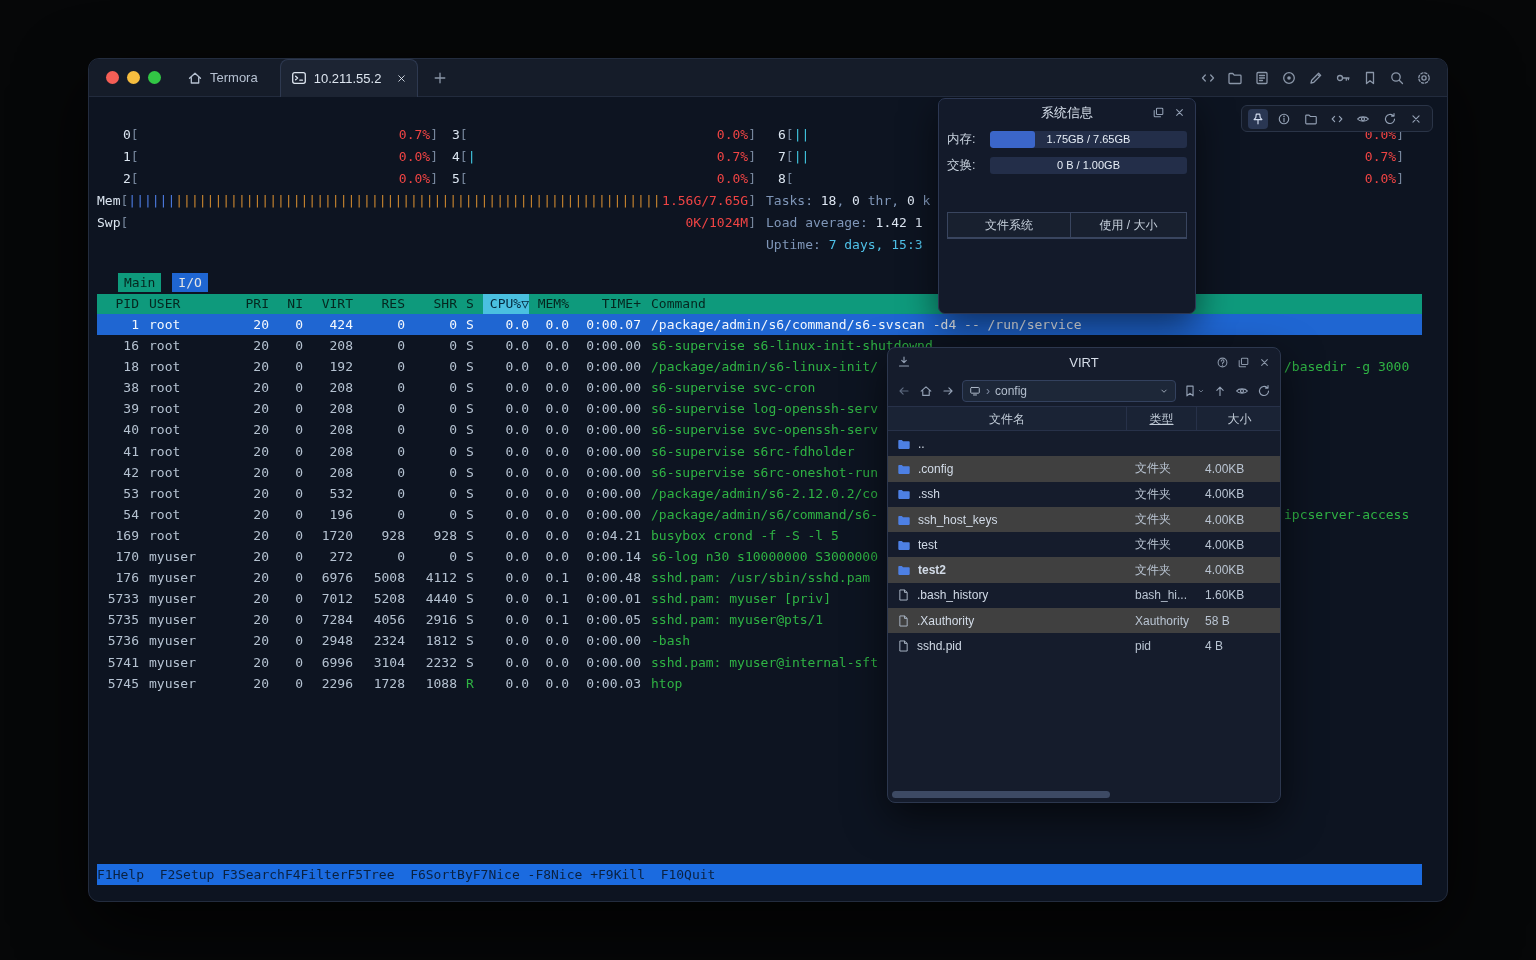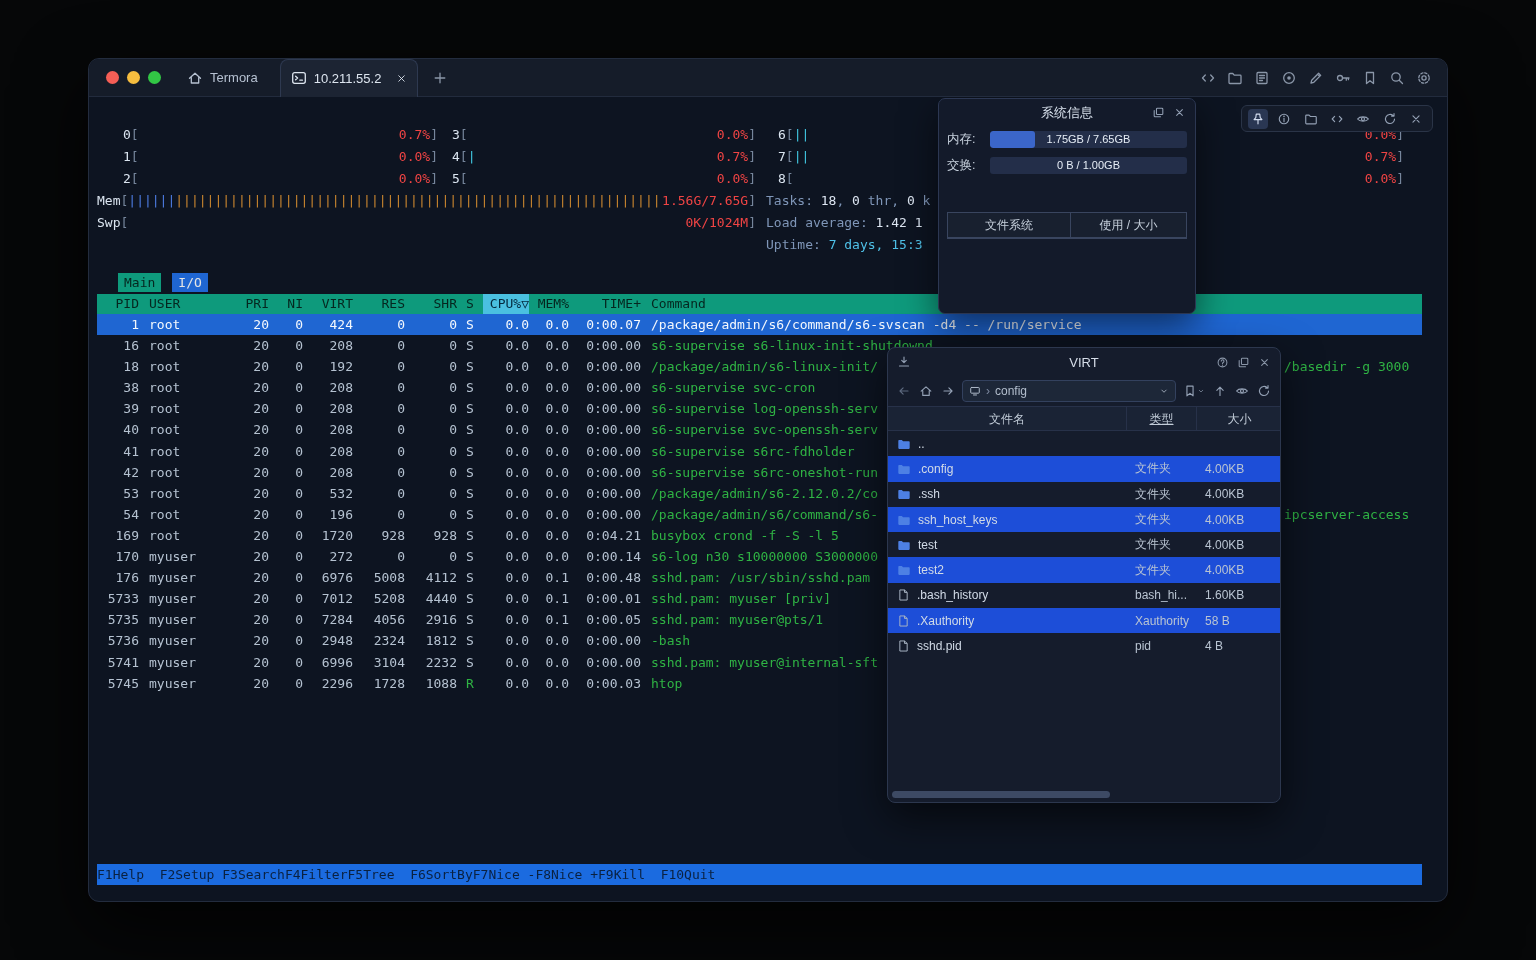--- a/index.html
+++ b/index.html
@@ -79,21 +79,21 @@
 .nav-btn{background:none;border:none;color:#93a0b4;display:flex;align-items:center;padding:1px;cursor:pointer}
 .nav-btn.dim{color:#5c687e}
 .nav-btn .ic{width:14px;height:14px}
 .crumb{flex:1;height:22px;background:#1d2738;border:1px solid #33415e;border-radius:4px;display:flex;align-items:center;padding:0 6px;gap:5px;color:#b3becd;cursor:pointer}
 .crumb .sep{color:#7d89a0}
 .crumb .caret{margin-left:auto;display:flex}
 .sf-thead{height:25px;display:flex;background:#1a2335;border-top:1px solid #273149;border-bottom:1px solid #273149}
 .sf-hcell{flex-shrink:0;text-align:center;line-height:24px;color:#c3cdd9;border-right:1px solid #273149;overflow:hidden}
 .sf-hcell:last-child{border-right:none}
 .sf-row{height:25.3px;display:flex;align-items:center}
-.sf-row.alt{background:#1d4ed8}
+.sf-row.alt{background:#404040}
 .sf-cell{flex-shrink:0;padding-left:8px;white-space:nowrap;overflow:hidden;color:#b9c4d2}
 .sf-name{display:flex;align-items:center;gap:7px;color:#d2dbe7;padding-left:9px}
 .sf-ic{display:flex;flex-shrink:0}
 .sf-scroll{position:absolute;left:2px;right:2px;bottom:3px;height:8px}
 .sf-thumb{position:absolute;left:2px;top:0;width:218px;height:7px;background:#3d4a64;border-radius:4px}
 </style>
 </head>
 <body>
 
 <div class="window">
@@ -455,21 +455,21 @@
               <svg width="14" height="14" viewBox="0 0 16 16">
                 <path fill="#4d80e4" d="M1.5 12.7V4.2q0-.9.9-.9h3.1l1.4 1.5h6.7q.9 0 .9.9v7q0 .9-.9.9H2.4q-.9 0-.9-.9Z"></path>
               </svg>
             </span>
             <span>test</span>
           </div>
           <span class="sf-cell" style="width: 70px;">文件夹</span>
           <span class="sf-cell" style="width: 85px;">4.00KB</span>
         </div>
         <div class="sf-row alt">
-          <div class="sf-cell sf-name" style="width: 239px;">
+          <div class="sf-cell sf-name" style="width: 239px; font-weight: bold;">
             <span class="sf-ic">
               <svg width="14" height="14" viewBox="0 0 16 16">
                 <path fill="#4d80e4" d="M1.5 12.7V4.2q0-.9.9-.9h3.1l1.4 1.5h6.7q.9 0 .9.9v7q0 .9-.9.9H2.4q-.9 0-.9-.9Z"></path>
               </svg>
             </span>
             <span>test2</span>
           </div>
           <span class="sf-cell" style="width: 70px;">文件夹</span>
           <span class="sf-cell" style="width: 85px;">4.00KB</span>
         </div>

